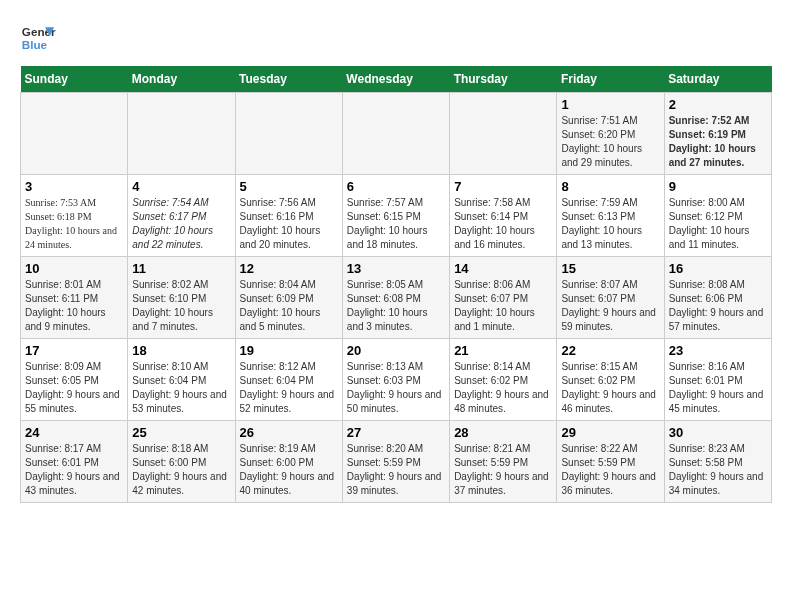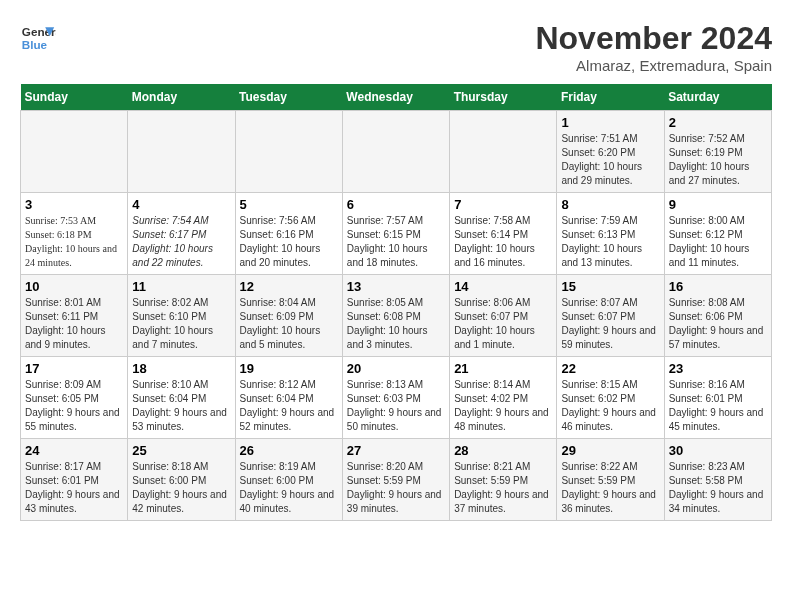--- a/index.html
+++ b/index.html
@@ -81,24 +81,20 @@
 </head>
 <body>
 
 <div class="header-area">
   <div class="logo">
     <svg class="logo-icon" viewBox="0 0 40 40">
       <text x="2" y="18" font-size="13" font-weight="bold" fill="#333">General</text>
       <text x="2" y="32" font-size="13" font-weight="bold" fill="#4a90d9">Blue</text>
       <polygon points="28,8 38,8 33,18" fill="#4a90d9"></polygon>
     </svg>
-  </div>
-  <div class="title-area">
-    <div class="month-title">November 2024</div>
-    <div class="location-subtitle">Almaraz, Extremadura, Spain</div>
   </div>
 </div>
 
 <table>
   <thead>
     <tr id="weekday-header">
     <th>Sunday</th>
         <th>Monday</th>
         <th>Tuesday</th>
         <th>Wednesday</th>
@@ -115,21 +111,21 @@
         <td class="empty"></td>
         <td class="empty"></td>
         <td>
           <span class="day-num">1</span>
           <div class="day-info" style="white-space: pre-line;">Sunrise: 7:51 AM
 Sunset: 6:20 PM
 Daylight: 10 hours and 29 minutes.</div>
         </td>
         <td>
           <span class="day-num">2</span>
-          <div class="day-info" style="white-space: pre-line;">Sunrise: 7:52 AM
+          <div class="day-info" style="white-space: pre-line; font-weight: bold;">Sunrise: 7:52 AM
 Sunset: 6:19 PM
 Daylight: 10 hours and 27 minutes.</div>
         </td>
       </tr>
       <tr>
         <td>
           <span class="day-num">3</span>
           <div class="day-info" style="white-space: pre-line; font-family: Liberation Serif, serif;">Sunrise: 7:53 AM
 Sunset: 6:18 PM
 Daylight: 10 hours and 24 minutes.</div>
@@ -236,21 +232,21 @@
         </td>
         <td>
           <span class="day-num">20</span>
           <div class="day-info" style="white-space: pre-line;">Sunrise: 8:13 AM
 Sunset: 6:03 PM
 Daylight: 9 hours and 50 minutes.</div>
         </td>
         <td>
           <span class="day-num">21</span>
           <div class="day-info" style="white-space: pre-line;">Sunrise: 8:14 AM
-Sunset: 4:02 PM
+Sunset: 6:02 PM
 Daylight: 9 hours and 48 minutes.</div>
         </td>
         <td>
           <span class="day-num">22</span>
           <div class="day-info" style="white-space: pre-line;">Sunrise: 8:15 AM
 Sunset: 6:02 PM
 Daylight: 9 hours and 46 minutes.</div>
         </td>
         <td>
           <span class="day-num">23</span>

